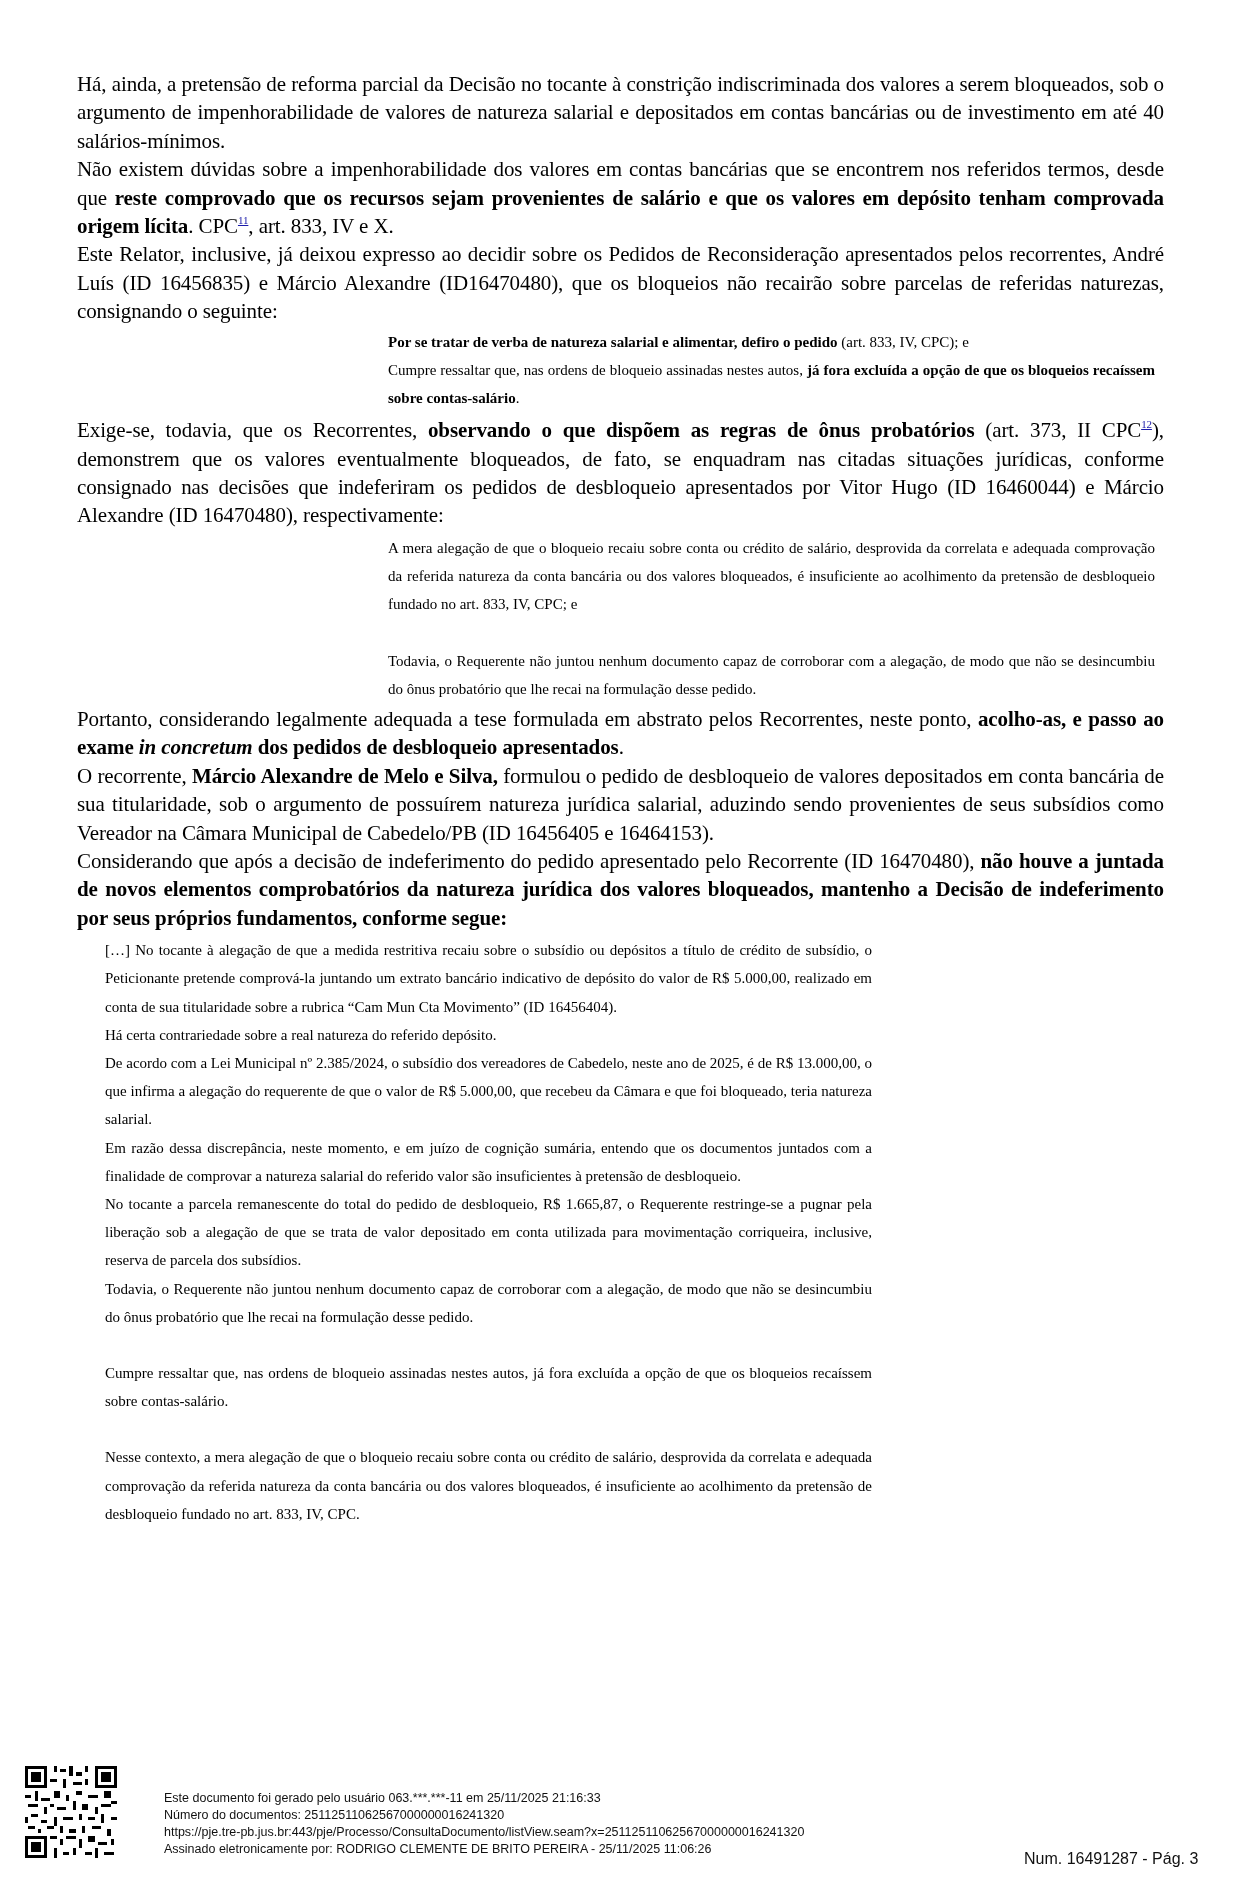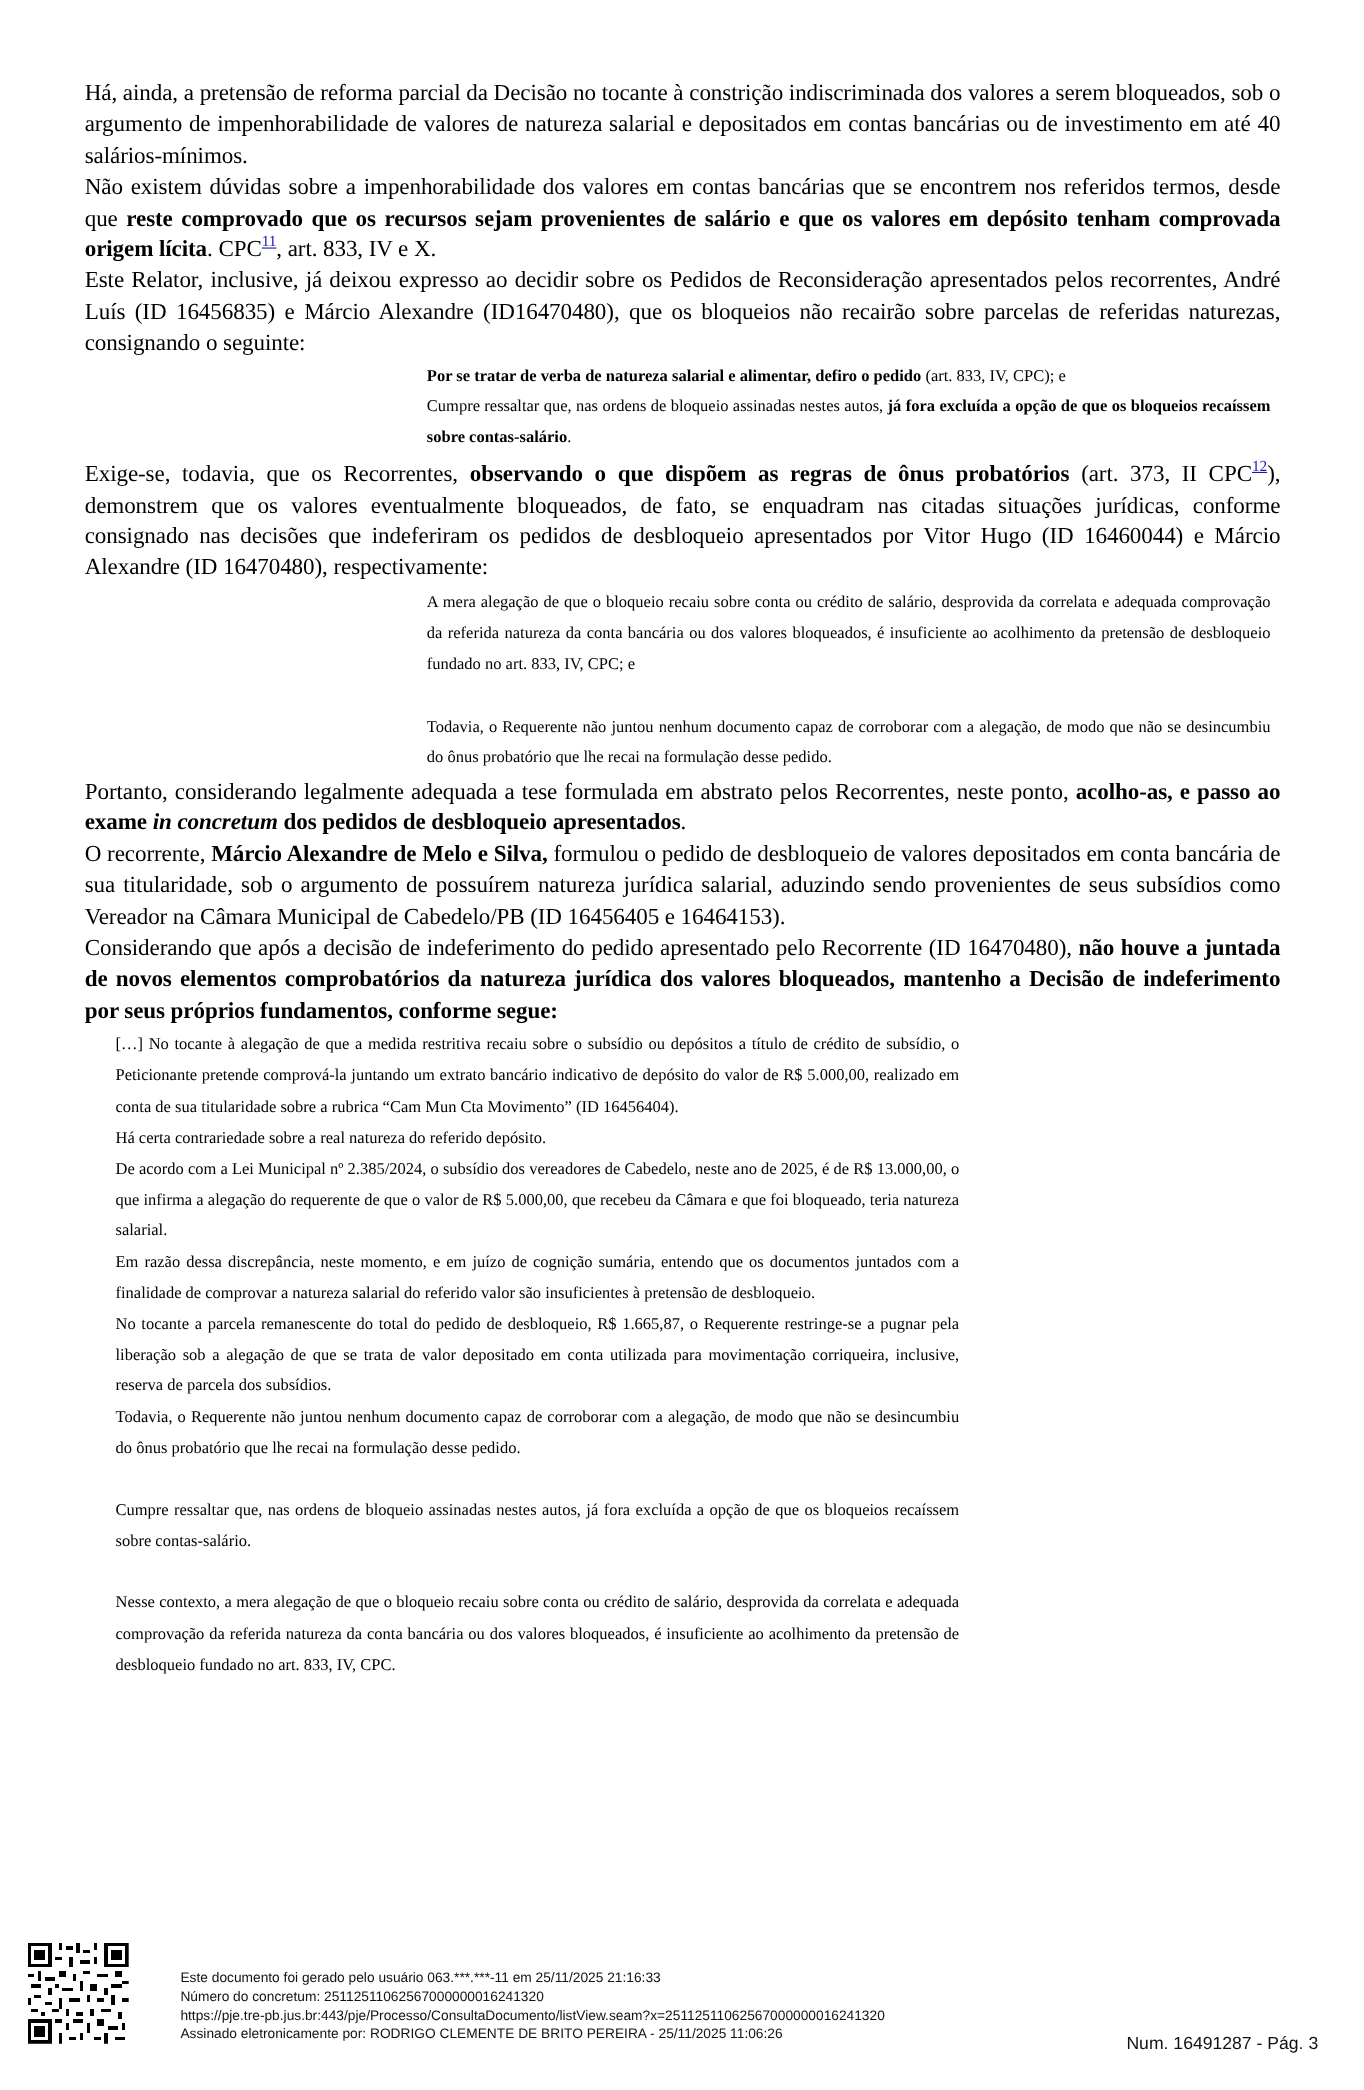--- a/index.html
+++ b/index.html
@@ -8,21 +8,21 @@
     position: absolute; left: 77px; top: 70px; width: 1087px;
     font-family: "Liberation Serif", "DejaVu Serif", serif;
   }
   .para {
     font-size: 21px; line-height: 28.4px; text-align: justify; margin: 0;
     letter-spacing: -0.1px;
   }
   .para b { font-weight: bold; }
   .para i { font-style: italic; font-weight: bold; }
   .fn {
-    font-size: 14px; vertical-align: 9px; line-height: 0; color: #1a1aaa;
+    font-size: 11px; vertical-align: 9px; line-height: 0; color: #1a1aaa;
     text-decoration: underline; cursor: pointer;
   }
   .quote {
     margin: 0 0 0 311px; width: 767px;
     font-size: 15px; line-height: 28.2px; text-align: justify;
   }
   .quote p { margin: 0; }
   .quote .gap { height: 28px; }
   .q1 { margin-top: 2px; margin-bottom: 4px; }
   .q2 { margin-top: 4px; margin-bottom: 2px; }
@@ -146,18 +146,18 @@
       <rect x="9" y="26" width="1" height="3"></rect>
         <rect x="12" y="27" width="2" height="1"></rect>
         <rect x="15" y="26" width="1" height="2"></rect>
         <rect x="19" y="27" width="2" height="1"></rect>
         <rect x="22" y="26" width="1" height="3"></rect>
         <rect x="25" y="27" width="3" height="1"></rect>
     </g>
   </svg>
   <div class="footer-lines">
     <div>Este documento foi gerado pelo usuário 063.***.***-11 em 25/11/2025 21:16:33</div>
-    <div>Número do concretum: 25112511062567000000016241320</div>
+    <div>Número do documentos: 25112511062567000000016241320</div>
     <div>https://pje.tre-pb.jus.br:443/pje/Processo/ConsultaDocumento/listView.seam?x=25112511062567000000016241320</div>
     <div>Assinado eletronicamente por: RODRIGO CLEMENTE DE BRITO PEREIRA - 25/11/2025 11:06:26</div>
   </div>
   <div class="page-num">Num. 16491287 - Pág. 3</div>
 </div>
 
 </body></html>

